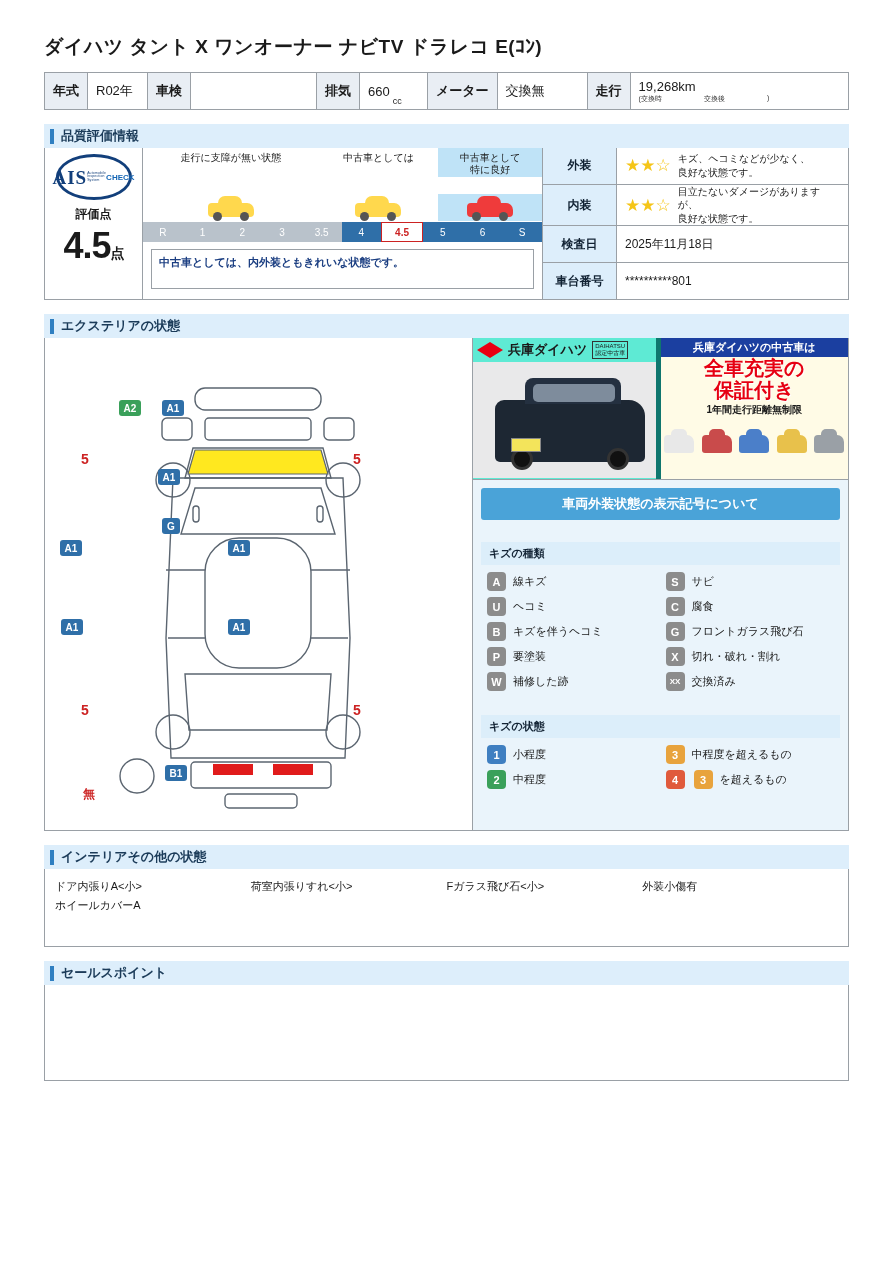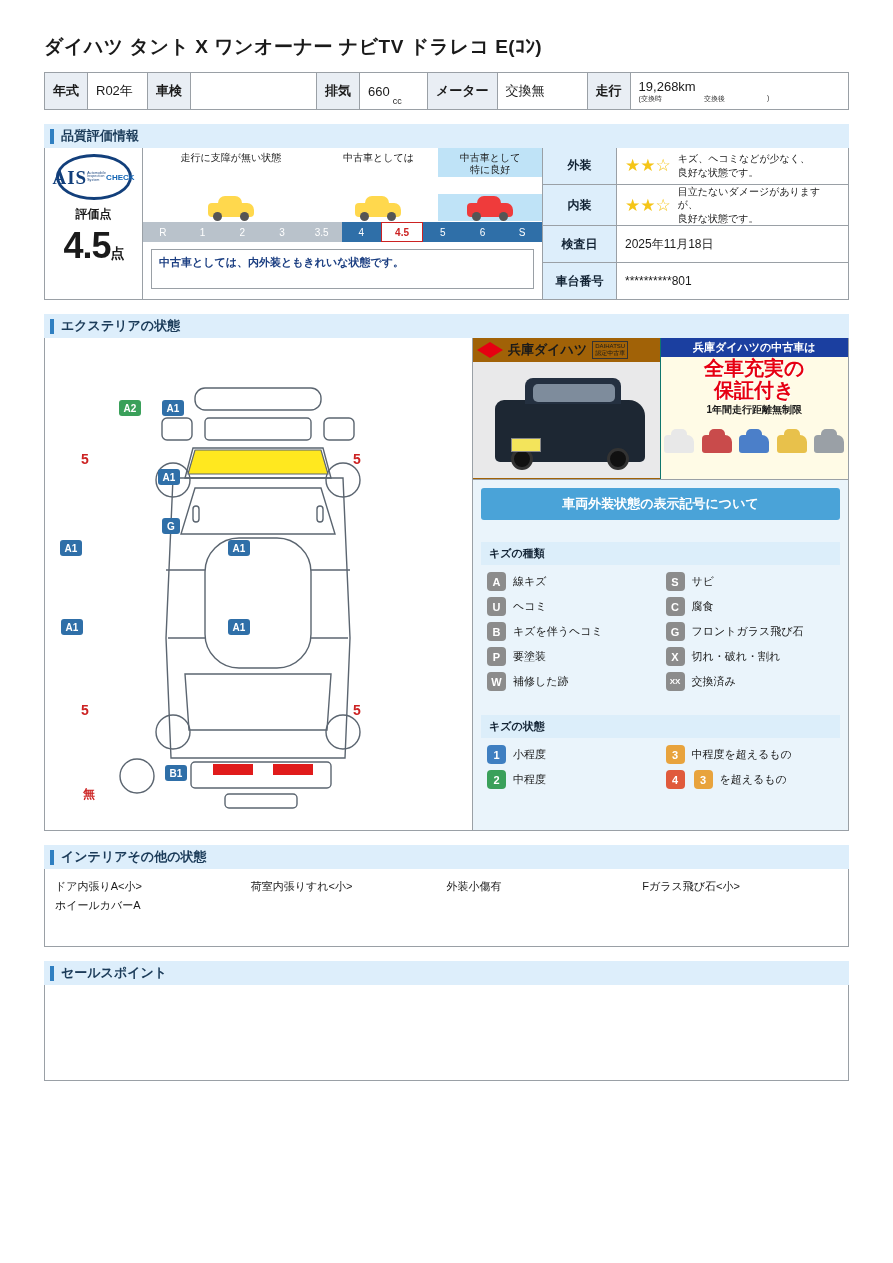--- a/index.html
+++ b/index.html
@@ -145,21 +145,21 @@
   .dval { flex:1; display:flex; align-items:center; padding:0 8px; font-size:12px; gap:7px; }
   .stars { color:#f5c518; font-size:17px; letter-spacing:0px; }
   .dtext { font-size:10px; line-height:1.35; }
 
   
   .ext-wrap { display:flex; border:1px solid #9aa0a6; border-top:none; }
   .diagram { width: 428px; border-right:1px solid #9aa0a6; position:relative; height: 492px; background:#fff; }
   .right-col { flex:1; display:flex; flex-direction:column; }
 
   .banner { height: 142px; display:flex; border-bottom:1px solid #9aa0a6; }
-  .banner-left { width: 50%; position:relative; background:#a16207; border-right:1px solid #0f766e; }
+  .banner-left { width: 50%; position:relative; background:#5eead4; border-right:5px solid #0f766e; }
   .dealer-bar { height:24px; display:flex; align-items:center; gap:5px; padding:0 4px; }
   .dh-logo { width:26px;height:16px;background:#e60012; clip-path: polygon(0 50%, 50% 0, 100% 50%, 50% 100%); }
   .dh-name { font-size:13px; font-weight:bold; }
   .dh-badge { font-size:6px; border:1px solid #333; padding:1px 2px; line-height:1.1; text-align:center;}
   .car-photo { height:116px; background:#e9e9ea; position:relative; overflow:hidden; }
   .photo-car {
     position:absolute; left:22px; bottom:16px; width:150px; height:62px;
     background:#1d2733; border-radius:9px 16px 5px 5px;
   }
   .photo-car:before {
@@ -509,22 +509,22 @@
   <div class="sec-head">
     <div class="sec-bar"></div>
     <span>インテリアその他の状態</span>
   </div>
   <div class="interior-box">
     <div class="int-col">
       <div>ドア内張りA&lt;小&gt;</div>
       <div>ホイールカバーA</div>
     </div>
     <div class="int-col">荷室内張りすれ&lt;小&gt;</div>
+    <div class="int-col">Fガラス飛び石&lt;小&gt;</div>
     <div class="int-col">外装小傷有</div>
-    <div class="int-col">Fガラス飛び石&lt;小&gt;</div>
   </div>
 
   <div class="sec-head sales">
     <div class="sec-bar"></div>
     <span>セールスポイント</span>
   </div>
   <div class="sales-box"></div>
 
 </div>
 

